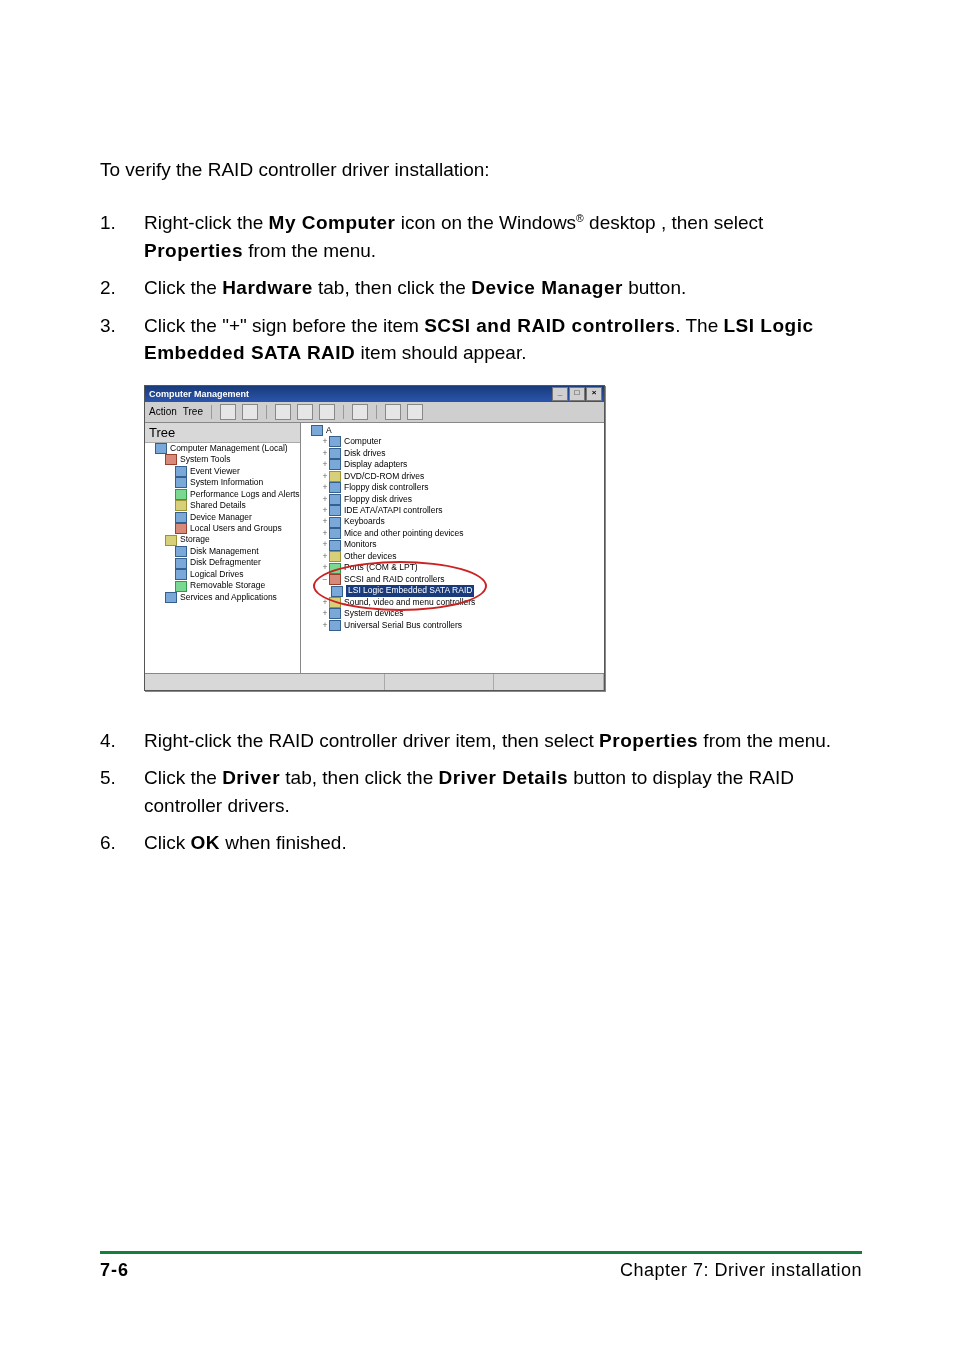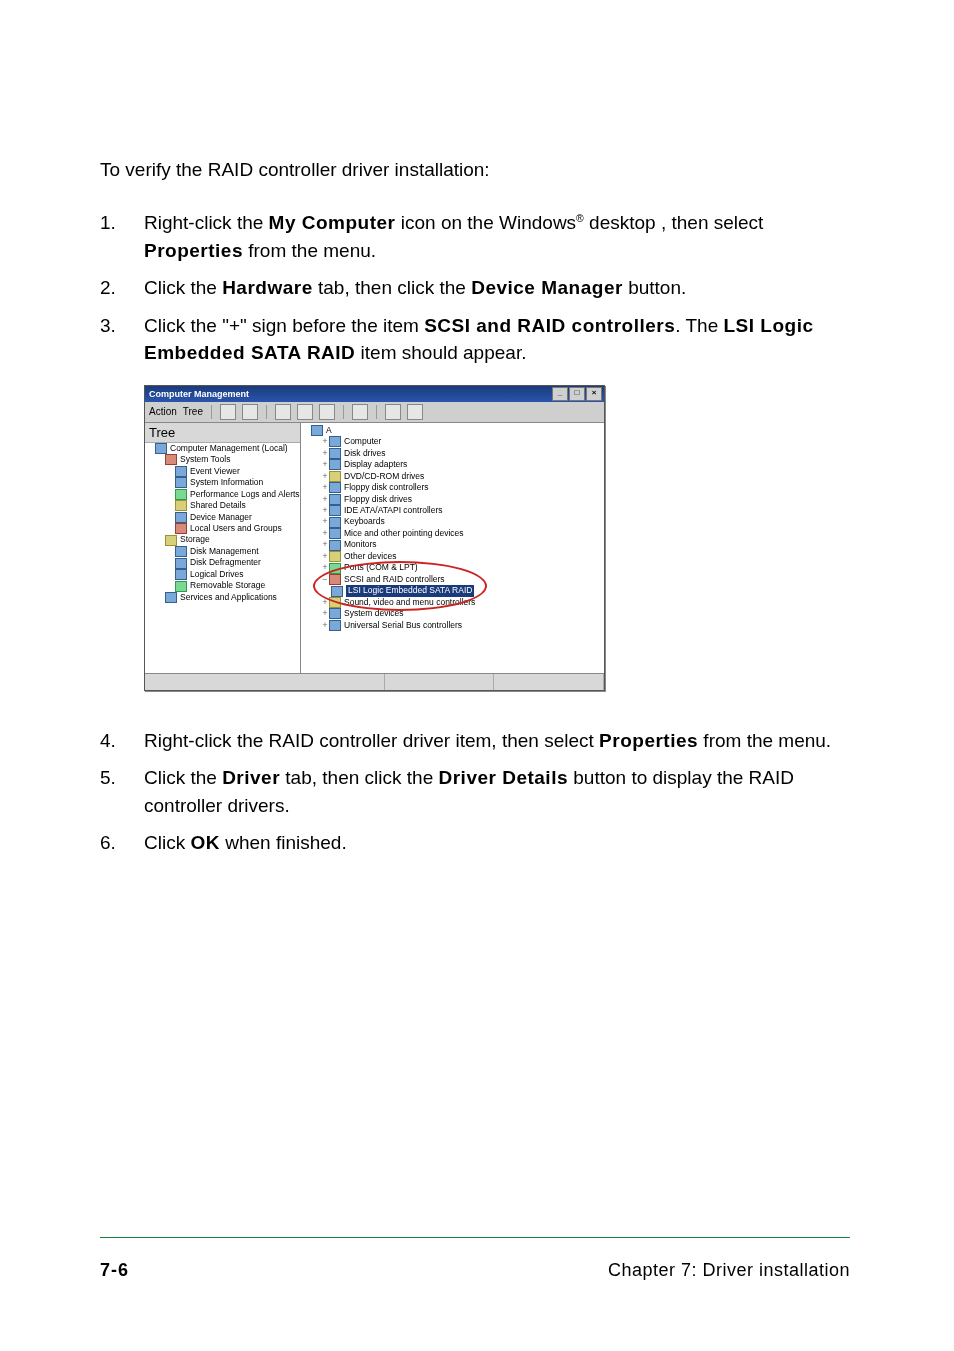--- a/index.html
+++ b/index.html
@@ -180,24 +180,24 @@
   .statusbar .cell {
     flex:1;
     border-right:1px solid #aaa;
     height:100%;
   }
   .statusbar .cell:first-child { flex:2.2; }
   
   .footer {
     position: absolute;
     left: 100px;
-    right: 104px;
+    right: 92px;
     bottom: 70px;
-    border-top: 1px solid #15803d;
-    padding-top: 22px;
+    border-top: 3px solid #15803d;
+    padding-top: 6px;
     display: flex;
     justify-content: space-between;
     font-size: 18px;
   }
   .footer .pgnum {
     font-weight: 700;
     letter-spacing: 1px;
   }
   .footer .chapter {
     font-weight: 400;

